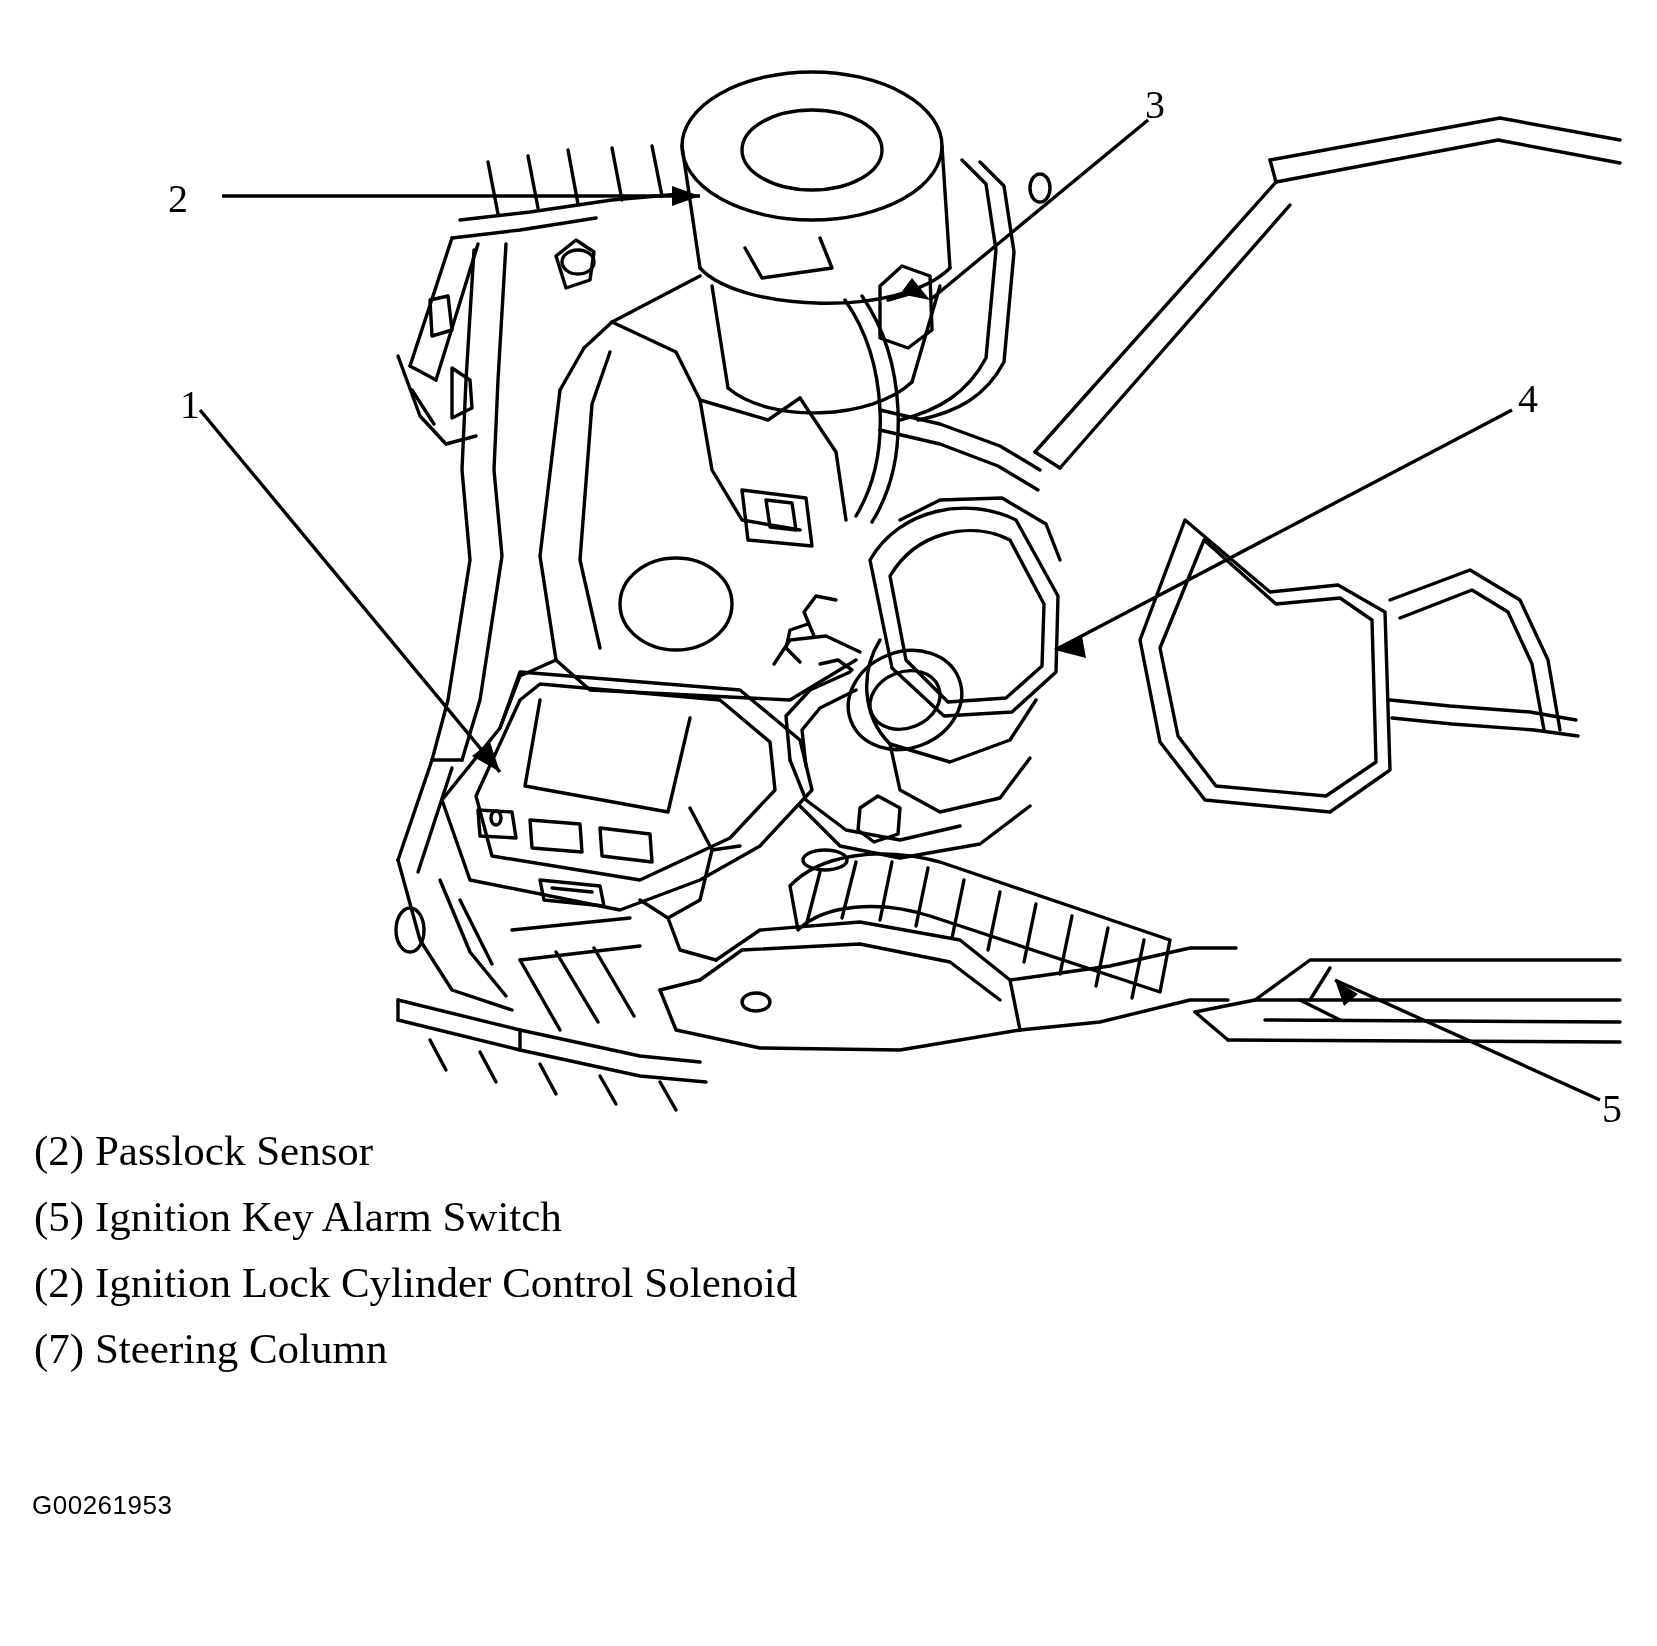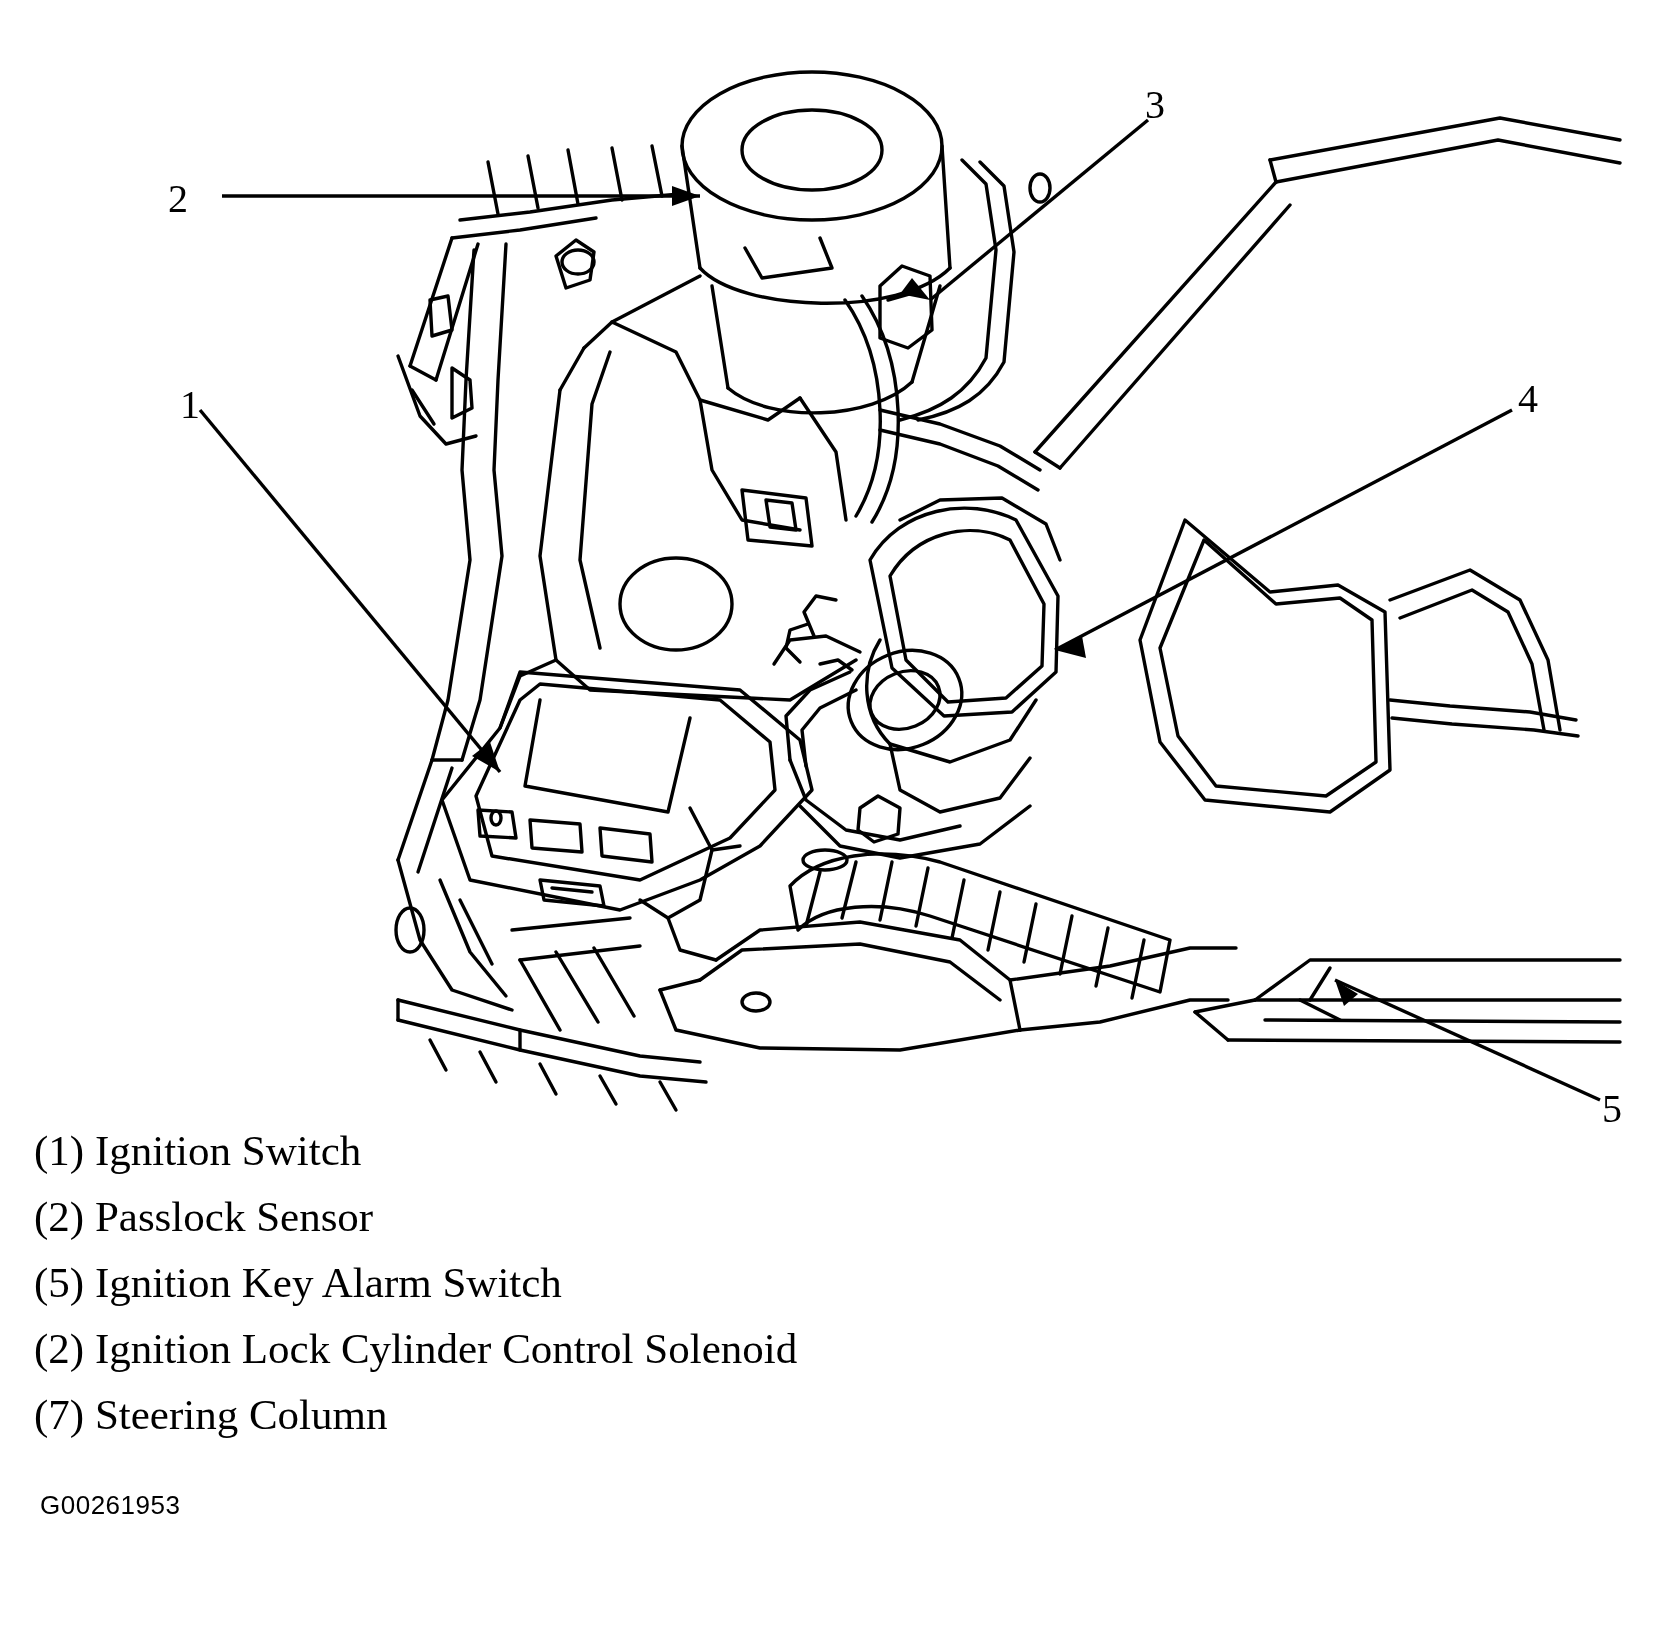--- a/index.html
+++ b/index.html
@@ -40,21 +40,21 @@
   }
   .legend-item {
     font-family: "Liberation Serif", serif;
     font-size: 43px;
     line-height: 66px;
     white-space: nowrap;
     color: #000;
   }
   #figure-id {
     position: absolute;
-    left: 40px;
+    left: 32px;
     top: 1490px;
     font-family: "Liberation Sans", sans-serif;
     font-size: 26px;
     letter-spacing: 0.5px;
     color: #000;
   }
 </style>
 </head>
 <body>
 
@@ -262,20 +262,19 @@
       <text class="callout-num" x="178" y="212" text-anchor="middle">2</text>
       <text class="callout-num" x="1155" y="118" text-anchor="middle">3</text>
       <text class="callout-num" x="190" y="418" text-anchor="middle">1</text>
       <text class="callout-num" x="1528" y="412" text-anchor="middle">4</text>
       <text class="callout-num" x="1612" y="1122" text-anchor="middle">5</text>
     </g>
   </svg>
 </div>
 
 <div id="legend">
-  <div class="legend-item">(1) Ignition Switch</div>
   <div class="legend-item">(2) Passlock Sensor</div>
   <div class="legend-item">(5) Ignition Key Alarm Switch</div>
   <div class="legend-item">(2) Ignition Lock Cylinder Control Solenoid</div>
   <div class="legend-item">(7) Steering Column</div>
 </div>
 
 <div id="figure-id">G00261953</div>
 
 </body></html>

